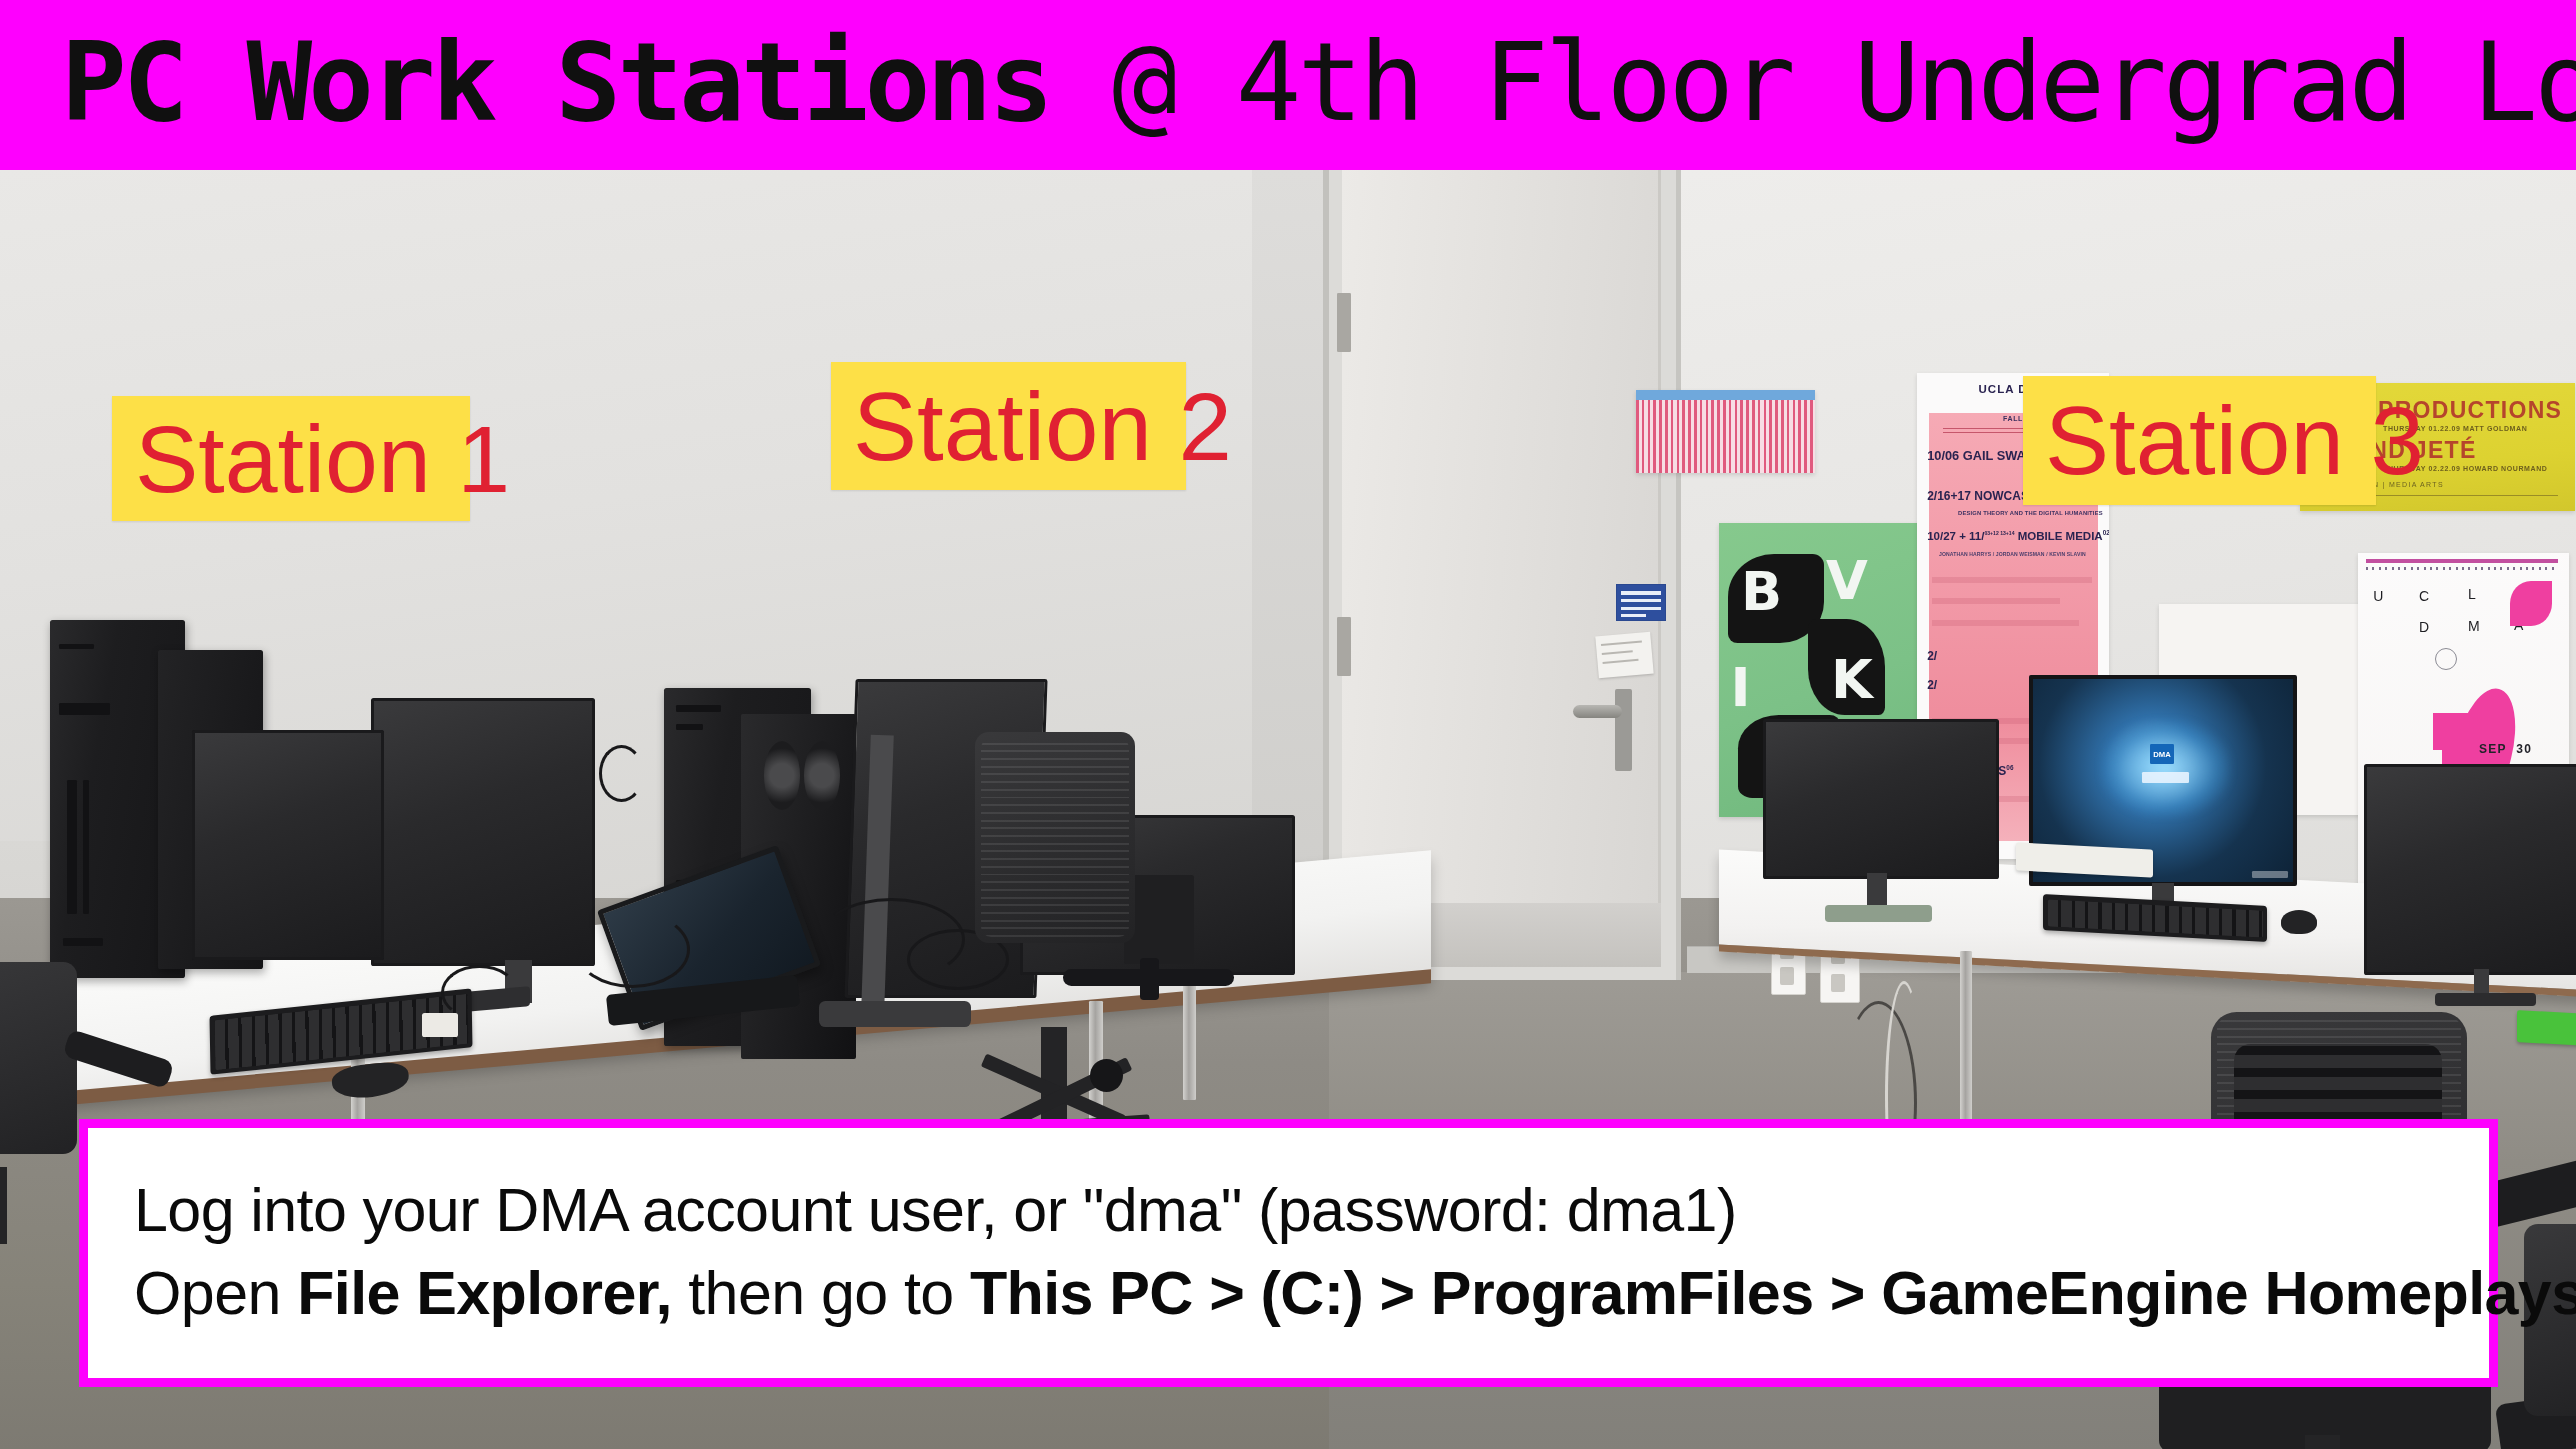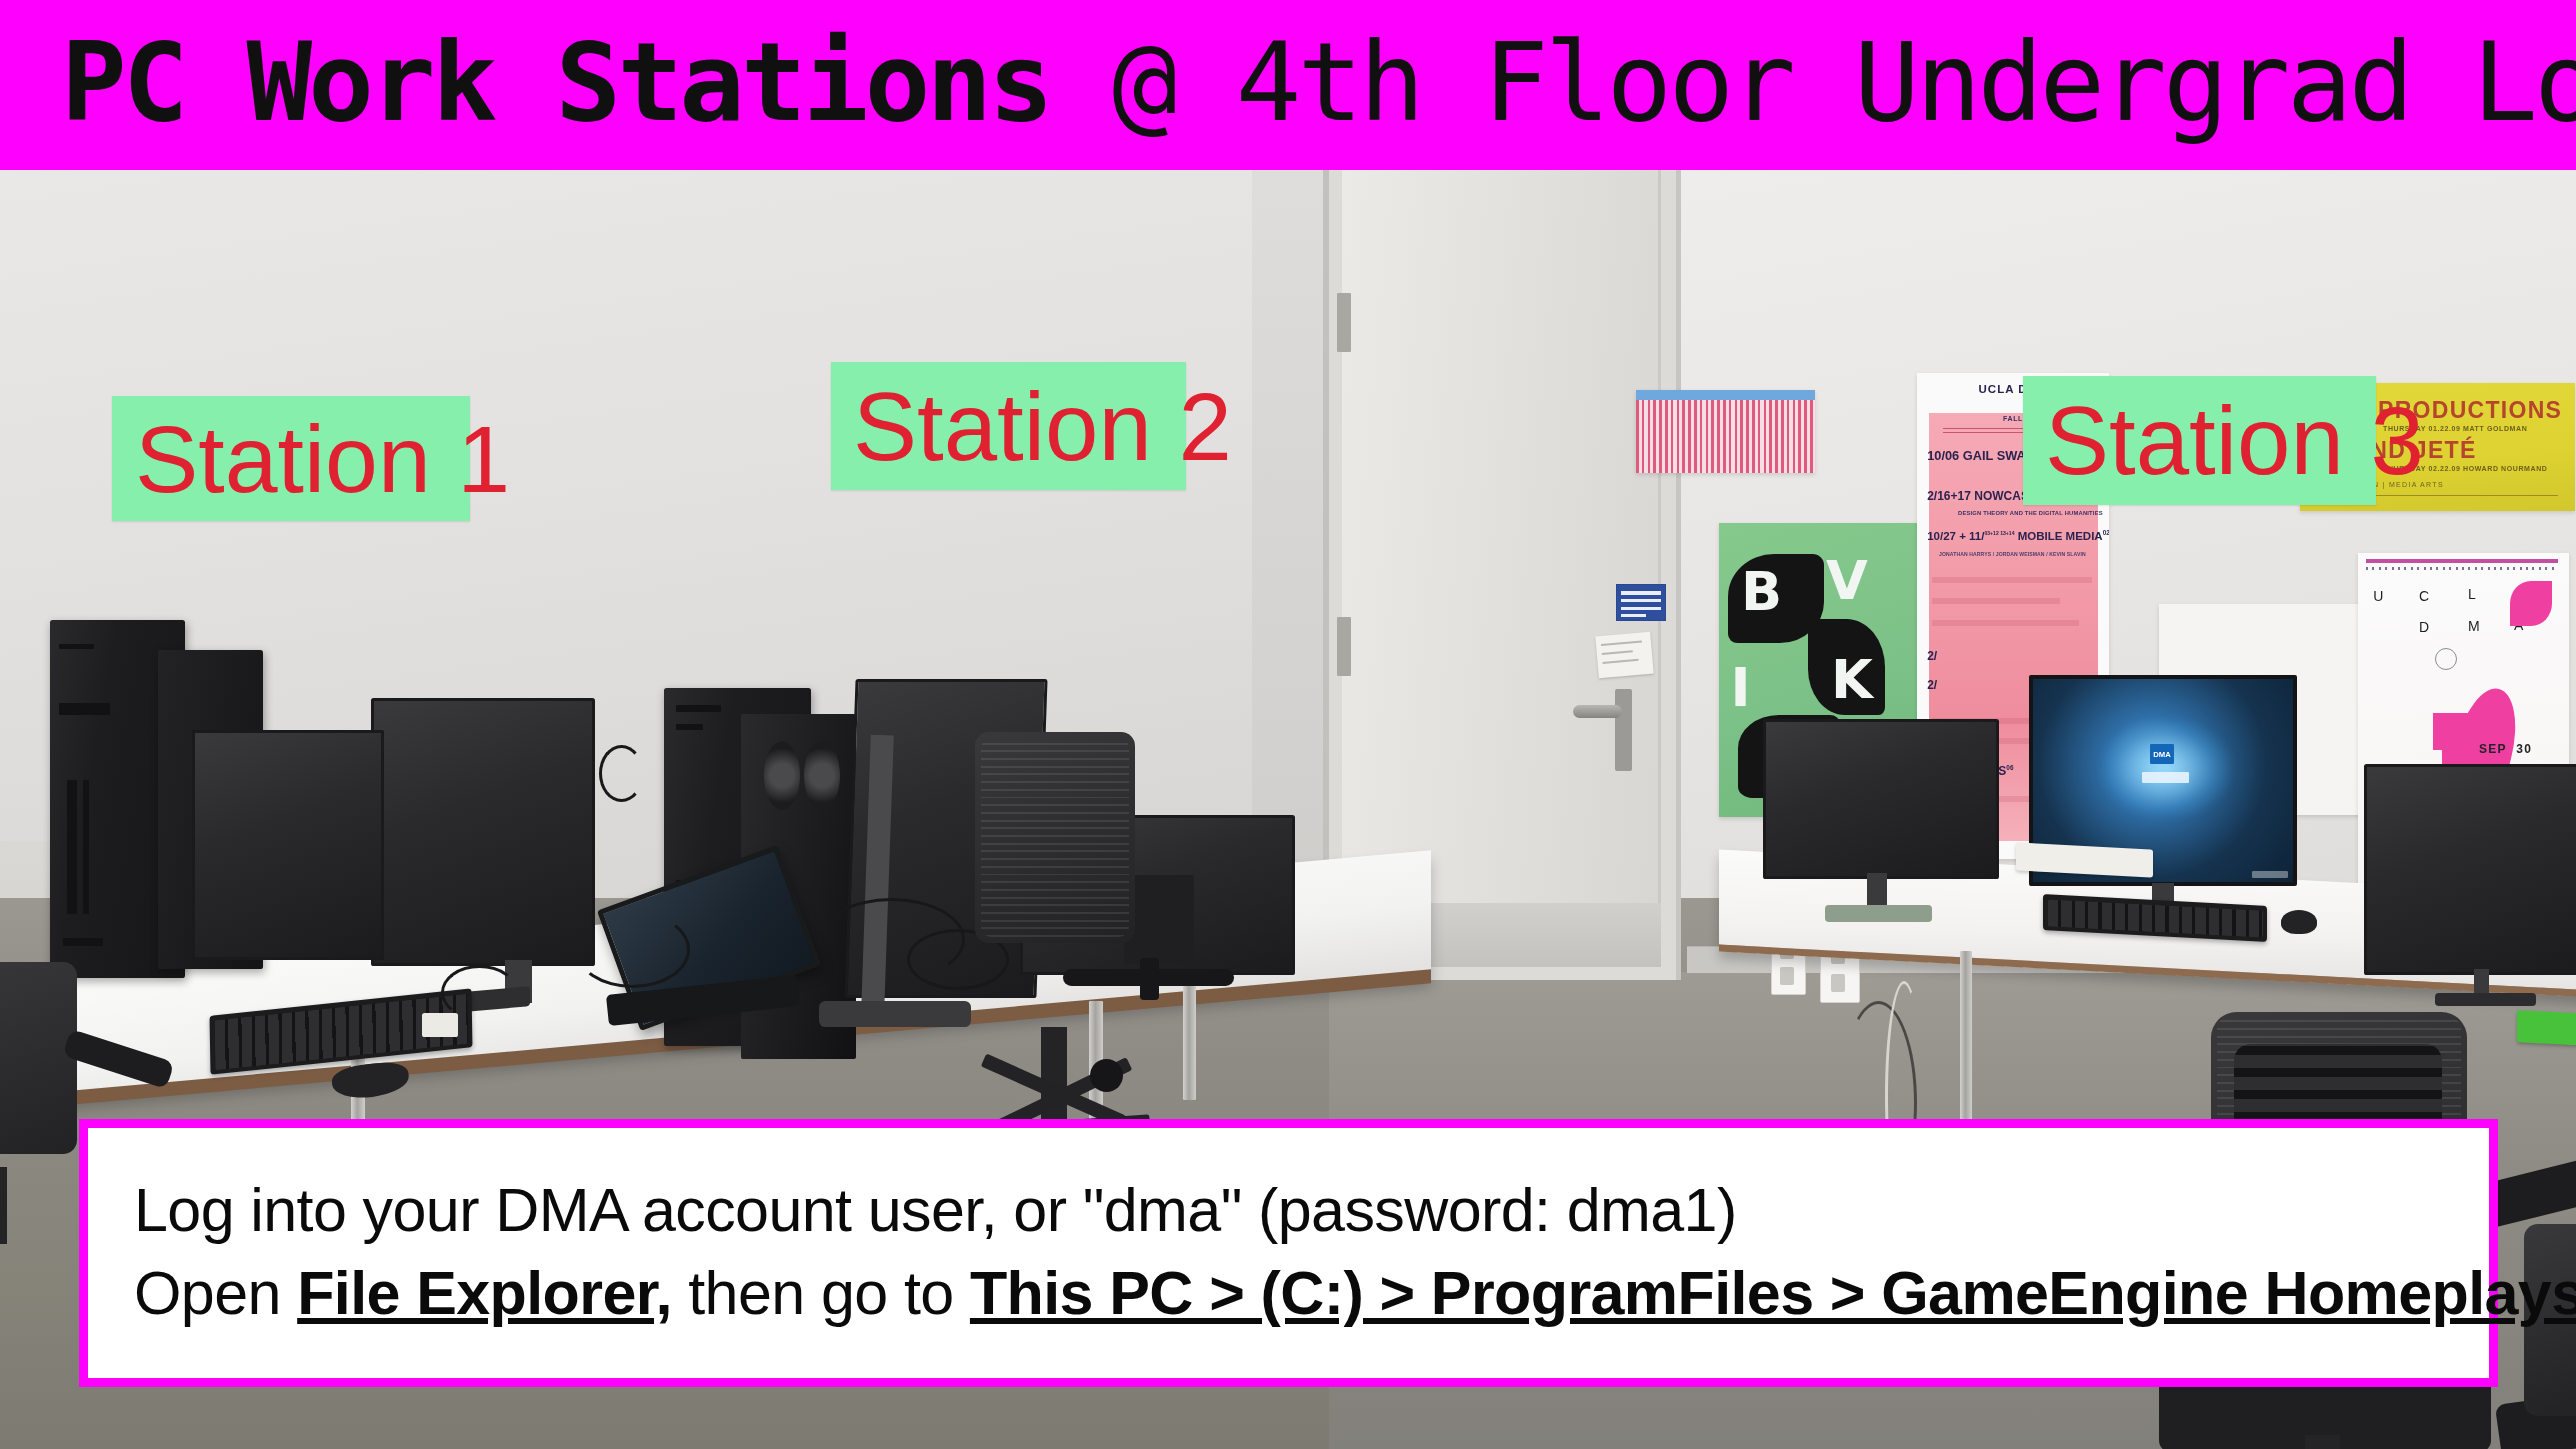--- a/index.html
+++ b/index.html
@@ -375,21 +375,21 @@
     box-shadow:0 6.4px 11.5px rgba(0,0,0,.35);
   }
   .tablet-stand {
     position:absolute; background:#17181a; border-radius:5.1px;
     transform:rotate(-6deg);
   }
 
   
   .station-label {
     position:absolute;
-    background:#86efac;
+    background:#fde047;
     display:flex; align-items:center; justify-content:flex-start;
     box-shadow:0 0.6px 1.9px rgba(0,0,0,.1);
   }
   .station-label span {
     color:#e02132;
     font-family:"Liberation Sans", sans-serif;
     font-weight:normal;
     white-space:nowrap;
   }
 
@@ -407,21 +407,21 @@
   }
   .instr-line {
     font-family:"Liberation Sans Narrow","Liberation Sans", sans-serif;
     font-stretch:condensed;
     font-size:61px;
     line-height:83px;
     color:#0a0a0a;
     white-space:nowrap;
     letter-spacing:-0.6px;
   }
-  .instr-line .b { font-weight:bold;text-decoration:underline; }
+  .instr-line .b { font-weight:bold; }
 </style>
 </head>
 <body>
 
 <div id="page">
 
   <div class="header-band">
     <div class="header-title"><span class="t-bold">PC Work Stations</span><span class="t-light"> @ </span><span class="t-light">4th Floor Undergrad Lounge</span></div>
   </div>
 

